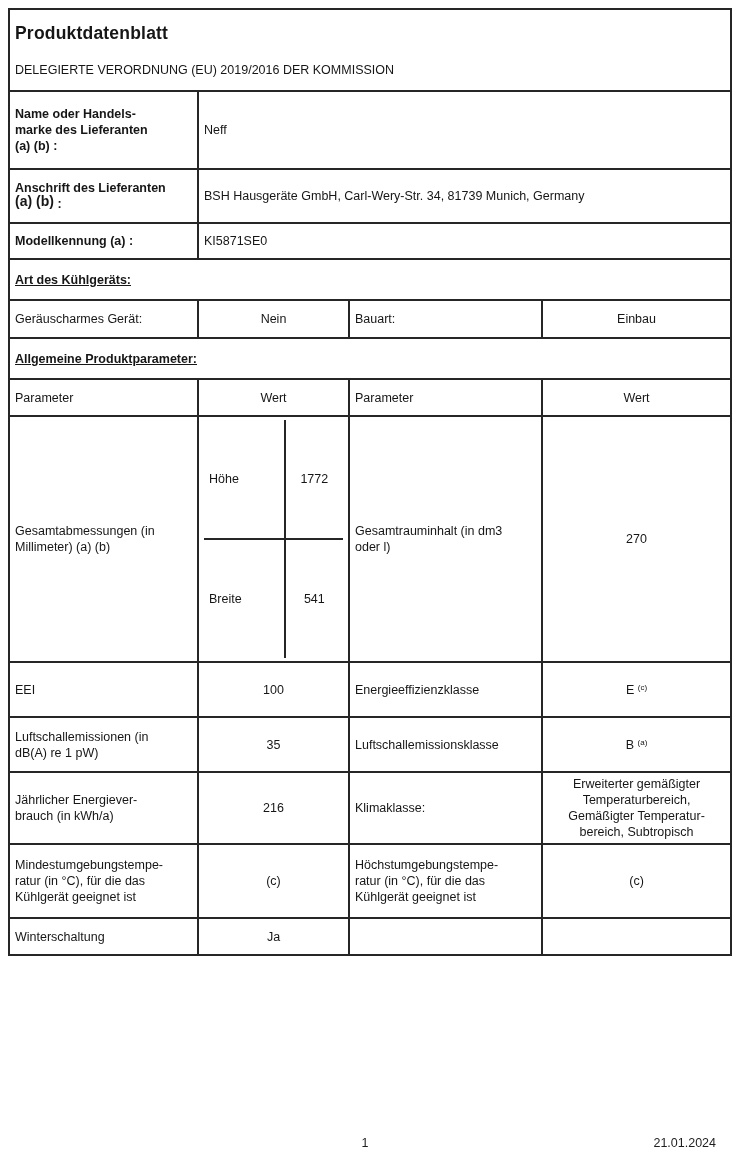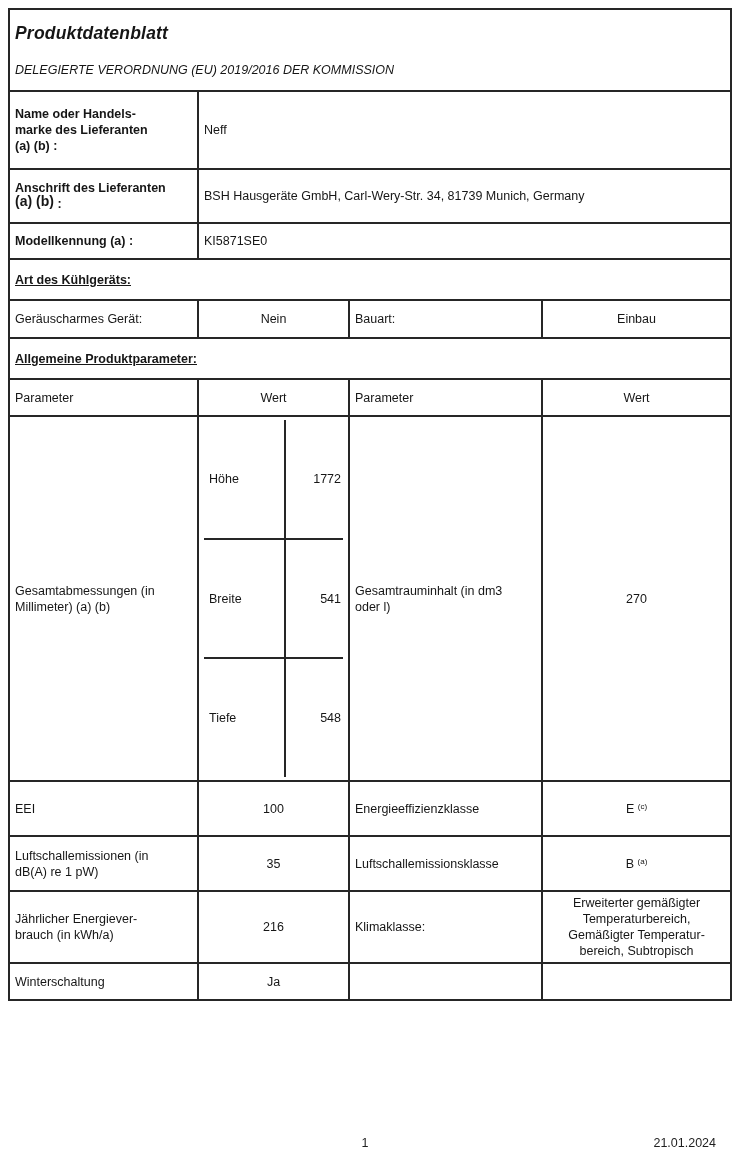--- a/index.html
+++ b/index.html
@@ -33,21 +33,21 @@
   .lbl { text-align: left; padding-left: 5px; }
   .val-left { text-align: left; padding-left: 6px; }
   .center { text-align: center; padding-left: 2px; padding-right: 2px; }
   .section-heading { font-weight: bold; }
   sup.fn { font-size: 8px; line-height: 0; vertical-align: 4px; }
   sup.fn-bold { font-size: 14px; font-weight: bold; line-height: 0; vertical-align: 2px; }
   .addr-line2 { font-weight: bold; }
   .addr-line2 .colon { font-size: 12.5px; }
   .sup-cell { font-size: 8px; vertical-align: middle; }
   
-  .h-title  td { height: 82px; font-style: italic; }
+  .h-title  td { height: 82px; }
   .h-name   td { height: 78px; }
   .h-addr   td { height: 54px; }
   .h-model  td { height: 36px; }
   .h-sec    td { height: 41px; text-decoration: underline; }
   .h-std    td { height: 38px; }
   .h-phdr   td { height: 37px; }
   .h-dims   td { height: 119px; margin-left: 39px; }
   .h-eei    td { height: 55px; }
   .h-noise  td { height: 55px; }
   .h-energy td { height: 62px; }
@@ -60,21 +60,21 @@
     table-layout: fixed;
     width: 100%; height: 119px;
     border-style: hidden;
   }
   table.inner td {
     border: 2px solid #262626;
     font-size: 12.5px;
     padding: 3px 5px;
     vertical-align: middle;
   }
-  table.inner td.dim-val { text-align: right; padding: 3px 2px; }
+  table.inner td.dim-val { text-align: center; padding: 3px 2px; }
   .footer { position: absolute; top: 1136px; left: 0; width: 750px; font-size: 12.5px; color: #1f1f1f; }
   .footer .pageno { position: absolute; left: 0; width: 730px; text-align: center; }
   .footer .date { position: absolute; right: 34px; }
 </style>
 </head>
 <body>
 
 <div class="sheet">
   <table class="main">
     <colgroup>
@@ -143,24 +143,20 @@
               </colgroup>
           <tbody>
                 <tr>
             <td>Höhe</td>
             <td class="dim-val">1772</td>
           </tr>
           <tr>
             <td>Breite</td>
             <td class="dim-val">541</td>
           </tr>
-          <tr>
-            <td>Tiefe</td>
-            <td class="dim-val">548</td>
-          </tr>
         </tbody>
             </table>
       </td>
       <td class="lbl pre">Gesamtrauminhalt (in dm3
 oder l)</td>
       <td class="center">270</td>
     </tr>
 
     <tr class="h-eei">
       <td class="lbl">EEI</td>
@@ -181,20 +177,30 @@
       <td class="lbl pre">Jährlicher Energiever-
 brauch (in kWh/a)</td>
       <td class="center">216</td>
       <td class="lbl">Klimaklasse:</td>
       <td class="center pre">Erweiterter gemäßigter
 Temperaturbereich,
 Gemäßigter Temperatur-
 bereich, Subtropisch</td>
     </tr>
 
+    <tr class="h-temp">
+      <td class="lbl pre">Mindestumgebungstempe-
+ratur (in °C), für die das
+Kühlgerät geeignet ist</td>
+      <td class="center sup-cell">(c)</td>
+      <td class="lbl pre">Höchstumgebungstempe-
+ratur (in °C), für die das
+Kühlgerät geeignet ist</td>
+      <td class="center sup-cell">(c)</td>
+    </tr>
 
     <tr class="h-winter">
       <td class="lbl">Winterschaltung</td>
       <td class="center">Ja</td>
       <td class="lbl"></td>
       <td class="center"></td>
     </tr>
   </tbody>
     </table>
 </div>

